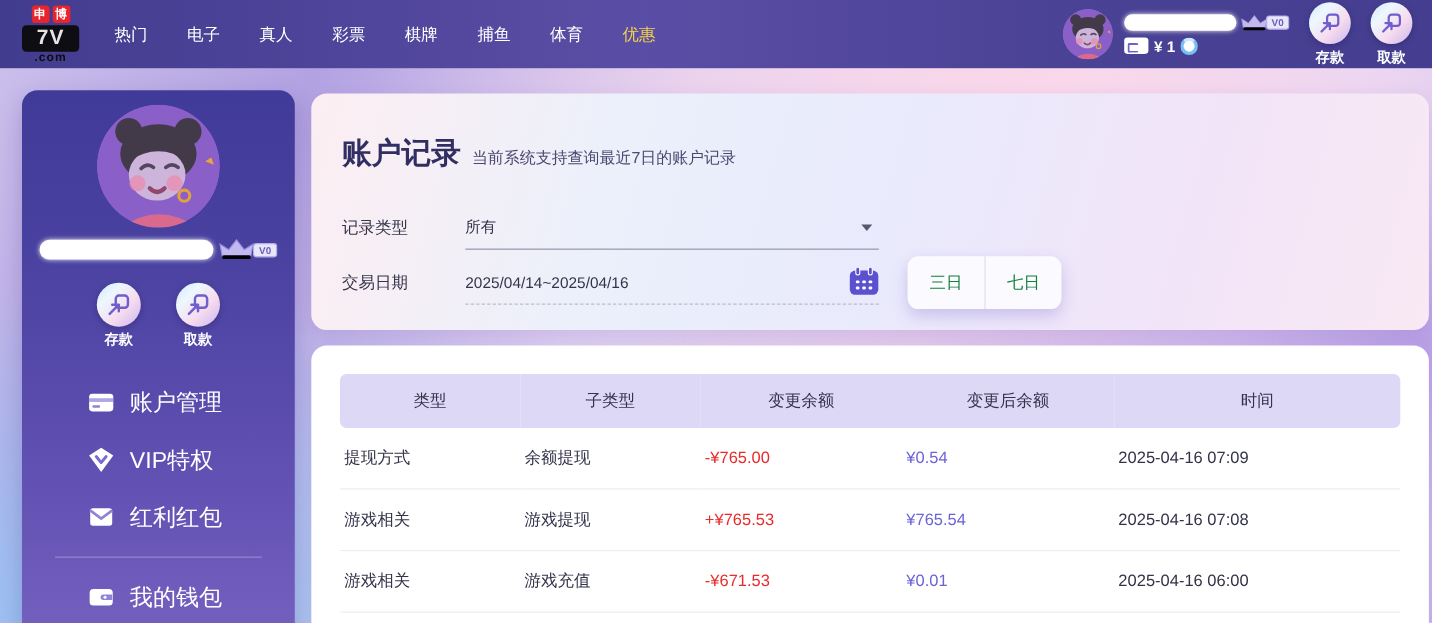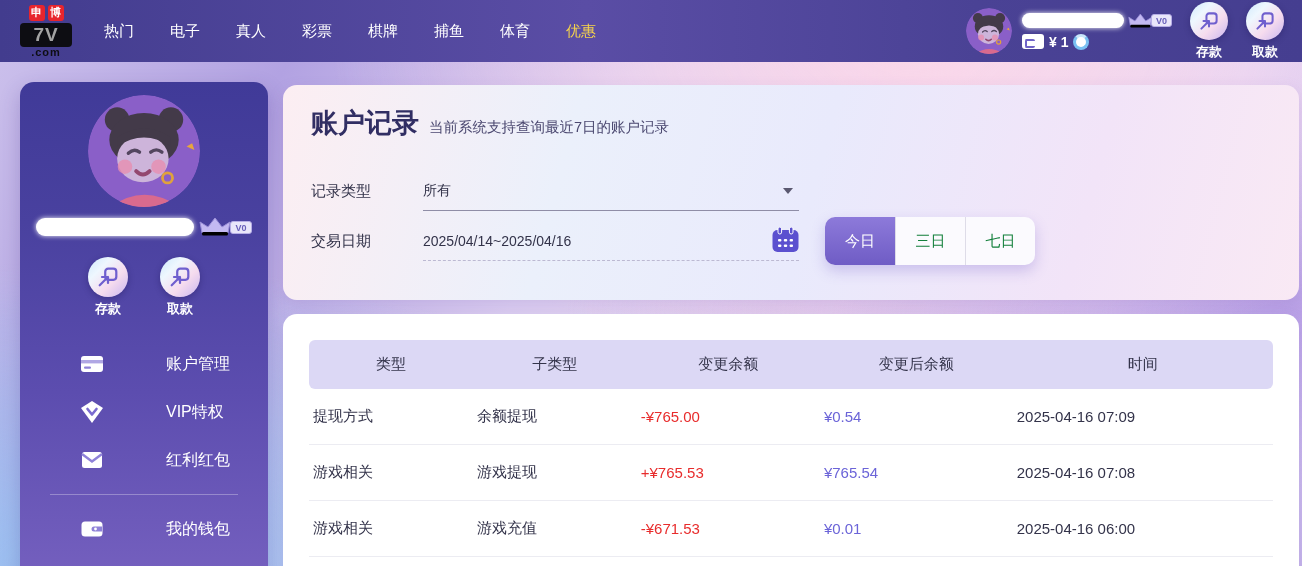--- a/index.html
+++ b/index.html
@@ -14,21 +14,21 @@
   }
 
   
   .navbar { position:absolute; left:0; top:0; width:1302px; height:62px;
     background:linear-gradient(90deg,#423c8e 0%,#5a4da5 45%,#4a4295 75%,#453e90 100%);
     display:flex; align-items:center; }
   .logo { margin-left:20px; width:52px; cursor:pointer; }
   .logo-badges { display:flex; gap:3px; justify-content:center; }
   .logo-badge { background:#e8252d; color:#fff; font-size:11px; font-weight:bold;
     width:16px; height:16px; border-radius:3px; display:flex; align-items:center; justify-content:center; }
-  .logo-main { background:#0d0d12; color:#a3a3a3; font-weight:bold; font-size:19px;
+  .logo-main { background:#0d0d12; color:#e5e5e5; font-weight:bold; font-size:19px;
     border-radius:4px; text-align:center; line-height:24px; height:24px; margin-top:2px; letter-spacing:1px;}
   .logo-sub { color:#0d0d12; font-weight:bold; font-size:11px; text-align:center; margin-top:-1px; letter-spacing:1px;}
   .nav-menu { display:flex; margin-left:32px; gap:36px; }
   .nav-item { color:#fff; font-size:15px; font-weight:normal; text-decoration:none; cursor:pointer; }
   .nav-item.active { color:#f5d34c; }
 
   .nav-user { position:absolute; right:18px; top:0; height:62px; display:flex; align-items:center; }
   .avatar { border-radius:50%; overflow:hidden; display:block; }
   .avatar.small { width:46px; height:46px; }
   .avatar.big { width:112px; height:112px; }
@@ -63,27 +63,27 @@
   .sb-user-line { display:flex; align-items:center; gap:5px; margin-top:10px; }
   .mask-pill.wide { width:158px; height:18px; border-radius:10px; }
   .crown.big-crown { width:32px; height:20px; }
   .last-login { color:#f0edff; font-size:13.5px; margin-top:16px; }
   .sb-btn-row { display:flex; gap:32px; margin-top:20px; }
   .sb-btn-row .irid-circle { width:40px; height:40px; }
   .sb-menu { width:100%; margin-top:22px; }
   .sb-menu-item { display:flex; align-items:center; gap:14px; padding:12px 0 12px 60px;
     cursor:pointer; }
   .sb-menu-item .mi-icon { width:24px; height:24px; flex:0 0 24px; }
-  .sb-menu-label { color:#fff; font-size:16px;margin-left:48px; }
+  .sb-menu-label { color:#fff; font-size:21px; }
   .sb-divider { width:76%; height:1px; background:rgba(255,255,255,.3); margin:10px auto; }
 
   
   .content { position:absolute; left:283px; top:85px; width:1016px; }
 
-  .filter-panel { height:215px; border-radius:14px; padding:20px 28px;
+  .filter-panel { height:215px; border-radius:14px; padding:36px 28px;
     background:linear-gradient(105deg,#fceef2 0%,#ebf0fb 28%,#e9eafc 52%,#f2e4f8 78%,#f9e9f4 100%);
     box-shadow:0 6px 16px rgba(120,90,180,.18); }
   .title-row { display:flex; align-items:baseline; gap:10px; }
   .page-title { font-size:27px; font-weight:bold; color:#312e63; }
   .page-subtitle { font-size:14.5px; color:#4b4870; }
   .filter-form { margin-top:30px; }
   .f-row { display:flex; align-items:center; }
   .f-row + .f-row { margin-top:6px; }
   .f-label { width:112px; font-size:15px; color:#33334a;font-family:Liberation Serif, serif; }
   .f-field { width:376px; height:40px; display:flex; align-items:center;
@@ -295,21 +295,20 @@
               <rect x="6" y="12" width="3.4" height="2.6" rx="1"></rect>
                 <rect x="11.8" y="12" width="3.4" height="2.6" rx="1"></rect>
                 <rect x="17.6" y="12" width="3.4" height="2.6" rx="1"></rect>
               <rect x="6" y="17.5" width="3.4" height="2.6" rx="1"></rect>
                 <rect x="11.8" y="17.5" width="3.4" height="2.6" rx="1"></rect>
                 <rect x="17.6" y="17.5" width="3.4" height="2.6" rx="1"></rect>
             </g>
           </svg>
         </div>
         <div class="range-group">
-          <span class="range-btn active">今日</span>
           <span class="range-btn">三日</span>
           <span class="range-btn">七日</span>
         </div>
       </div>
     </div>
   </div>
 
   <div class="table-panel">
     <table>
       <colgroup>

